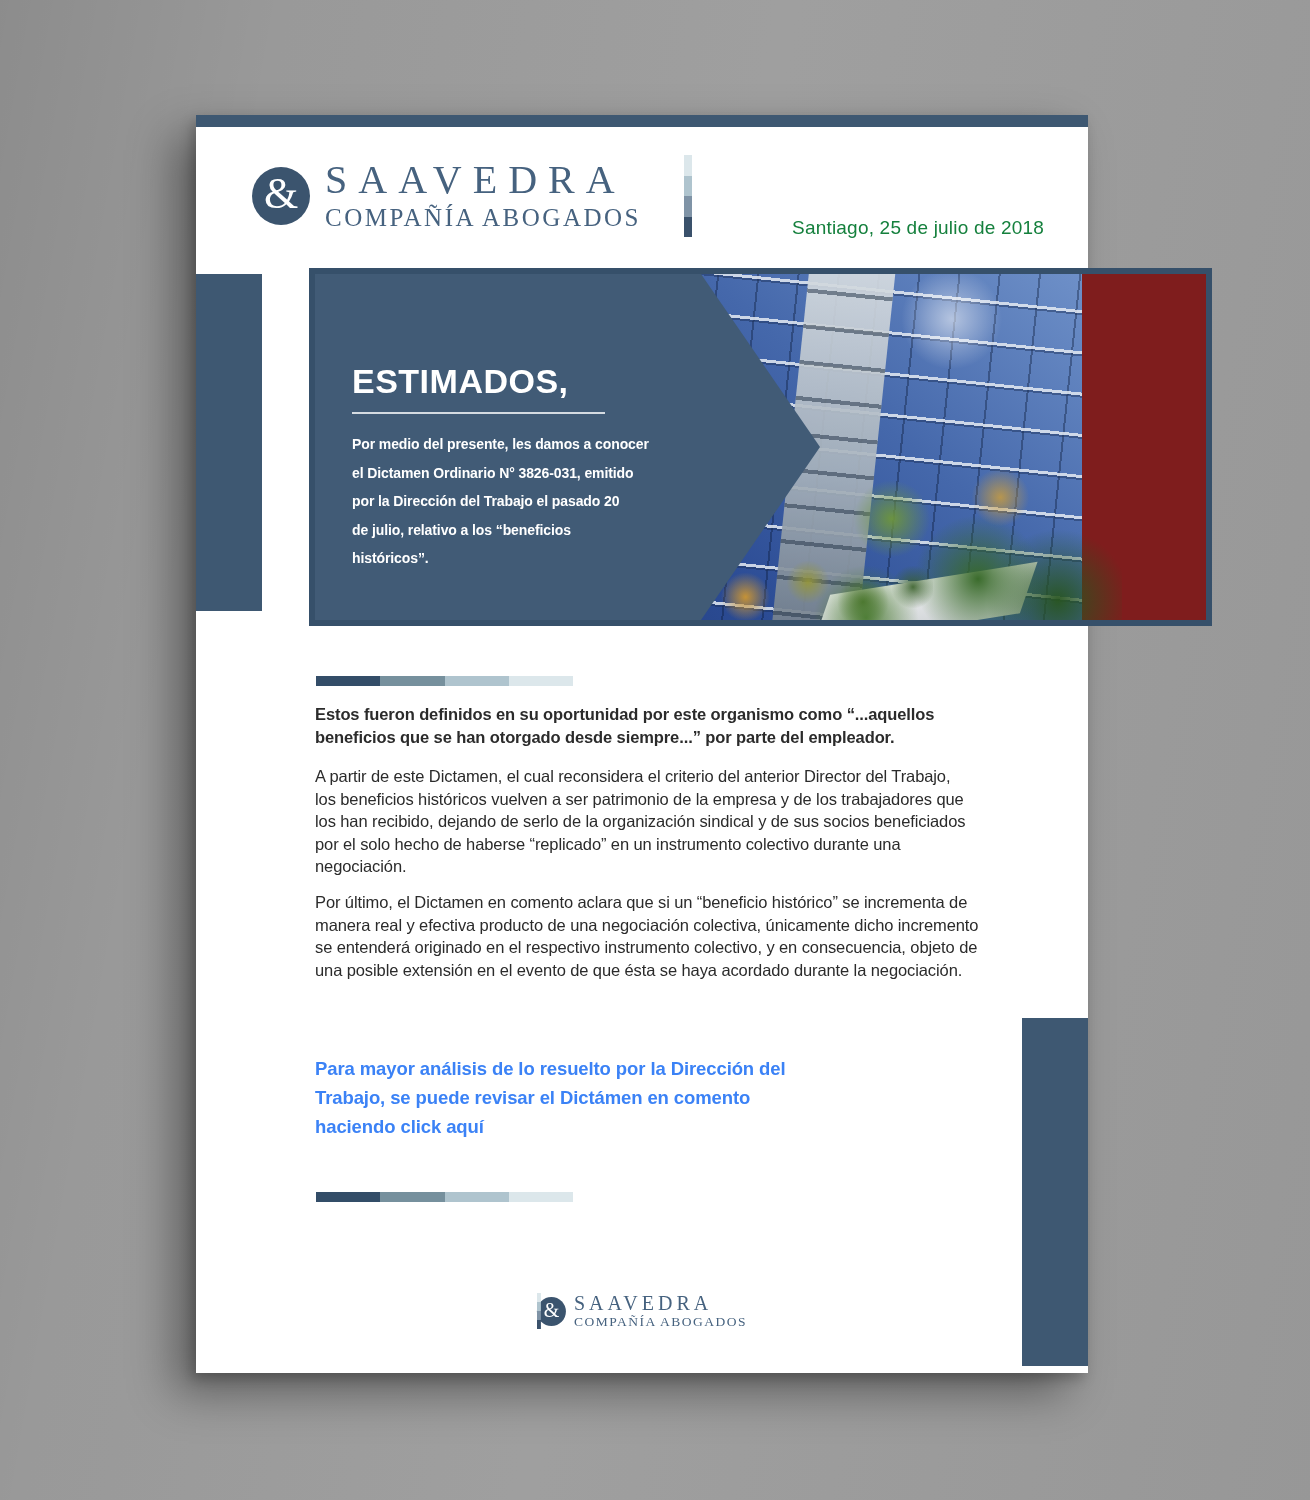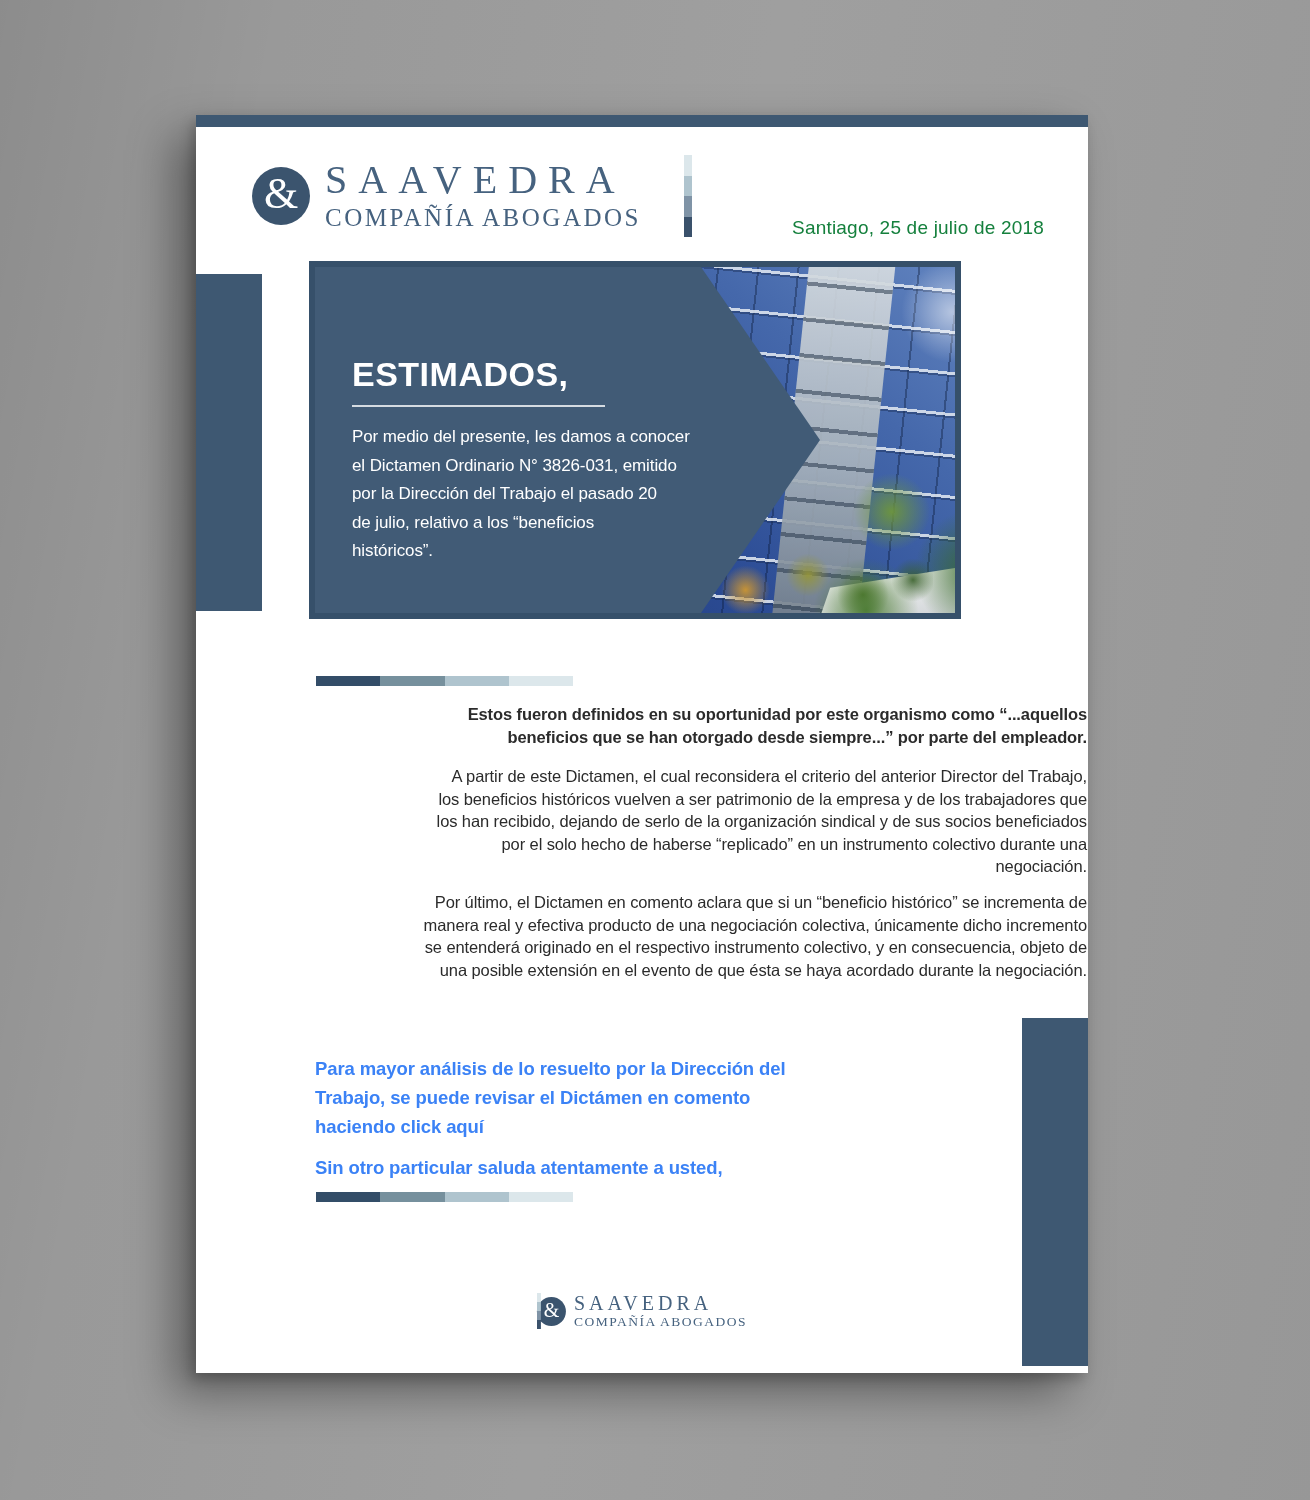--- a/index.html
+++ b/index.html
@@ -35,21 +35,21 @@
   .vstrip span { flex:1; }
   .vstrip.header-strip { left:488px; top:40px; width:8px; height:82px; }
   .date { position:absolute; right:44px; top:102px; font-size:19px; color:#15803d; letter-spacing:0.2px; }
 
   
   .accent-left  { position:absolute; left:0;   top:159px; width:66px; height:337px; background:#3E5872; }
   .accent-right { position:absolute; left:826px; top:903px; width:66px; height:348px; background:#3E5872; }
 
   
   .banner {
-    position:absolute; left:113px; top:146px; width:652px; height:358px;
+    position:absolute; left:113px; top:153px; width:903px; height:358px;
     border:6px solid #36506A; background:#7f1d1d; overflow:hidden;
   }
   .photo { position:absolute; left:0; top:0; width:767px; height:346px;
     background:
       radial-gradient(circle 70px at 83% 13%, rgba(255,255,255,0.55), rgba(255,255,255,0) 72%),
       repeating-linear-gradient(186deg, rgba(228,234,242,0) 0 36px, rgba(228,234,242,0.85) 36px 39px, rgba(25,45,85,0.45) 39px 41px),
       repeating-linear-gradient(96deg, rgba(10,25,55,0.38) 0 2px, rgba(10,25,55,0) 2px 40px),
       linear-gradient(220deg, #6E90C8 0%, #4568AB 32%, #2B4B94 62%, #1C3468 100%);
   }
   .pillar { position:absolute; left:475px; top:-14px; width:86px; height:390px;
@@ -72,29 +72,29 @@
       radial-gradient(circle 34px at 25% 55%, rgba(205,150,50,0.95), rgba(205,150,50,0) 72%),
       radial-gradient(circle 30px at 50% 40%, rgba(150,150,55,0.9), rgba(150,150,55,0) 72%),
       radial-gradient(circle 36px at 72% 60%, rgba(80,115,45,0.95), rgba(80,115,45,0) 72%),
       radial-gradient(circle 30px at 92% 45%, rgba(55,95,40,0.9), rgba(55,95,40,0) 72%);
   }
   .overlay { position:absolute; left:0; top:0; width:505px; height:346px; background:#415B76;
     clip-path:polygon(0 0, 386px 0, 505px 173px, 386px 346px, 0 346px); }
   .banner-copy { position:absolute; left:37px; top:0; width:460px; color:#ffffff; }
   .greeting { position:absolute; left:0; top:88px; font-size:34px; font-weight:bold; letter-spacing:0.5px; white-space:nowrap; }
   .greeting-rule { position:absolute; left:0; top:138px; width:253px; height:2px; background:rgba(255,255,255,0.78); }
-  .banner-intro { position:absolute; left:0; top:156px; width:460px; font-size:17px; font-weight:normal;
+  .banner-intro { position:absolute; left:0; top:156px; width:460px; font-size:14px; font-weight:bold;
     line-height:28.5px; white-space:pre-line; letter-spacing:-0.1px; }
 
   
   .grad-bar { position:absolute; left:120px; width:257px; height:10px; display:flex; }
   .grad-bar span { flex:1; }
   .bar-1 { top:561px; } .bar-2 { top:1077px; }
   .para { position:absolute; left:119px; width:772px; color:#2B2B2B; font-size:16.5px;
-    line-height:22.5px; white-space:pre-line; letter-spacing:-0.1px;text-align:right; }
+    line-height:22.5px; white-space:pre-line; letter-spacing:-0.1px; }
   .para.lead { top:588px; font-weight:bold; }
   .p2 { top:650px; } .p3 { top:776px; }
   .gray-note { position:absolute; left:119px; width:560px; color:#3b82f6; font-size:18.5px; font-weight:bold;
     line-height:29px; white-space:pre-line; letter-spacing:-0.1px; }
   .note-1 { top:939px; } .note-2 { top:1038px; }
 
   
   .website { position:absolute; left:0; top:1140px; width:100%; text-align:center;
     color:#2E4F6F; font-size:18px; font-weight:bold; letter-spacing:0.2px; }
   .footer-brand { position:absolute; left:50%; top:1178px; transform:translateX(-50%);
@@ -166,21 +166,20 @@
 por el solo hecho de haberse “replicado” en un instrumento colectivo durante una
 negociación.</div>
     <div class="para p3">Por último, el Dictamen en comento aclara que si un “beneficio histórico” se incrementa de
 manera real y efectiva producto de una negociación colectiva, únicamente dicho incremento
 se entenderá originado en el respectivo instrumento colectivo, y en consecuencia, objeto de
 una posible extensión en el evento de que ésta se haya acordado durante la negociación.</div>
 
     <div class="gray-note note-1">Para mayor análisis de lo resuelto por la Dirección del
 Trabajo, se puede revisar el Dictámen en comento
 haciendo click aquí</div>
-    <div class="gray-note note-2">Sin otro particular saluda atentamente a usted,</div>
     <div class="grad-bar bar-2">
         <span style="background: rgb(51, 77, 104);"></span>
         <span style="background: rgb(118, 144, 157);"></span>
         <span style="background: rgb(175, 196, 206);"></span>
         <span style="background: rgb(220, 231, 235);"></span>
       </div>
 
     <div class="footer-brand">
       <div class="footer-circle">
         <span>&amp;</span>

